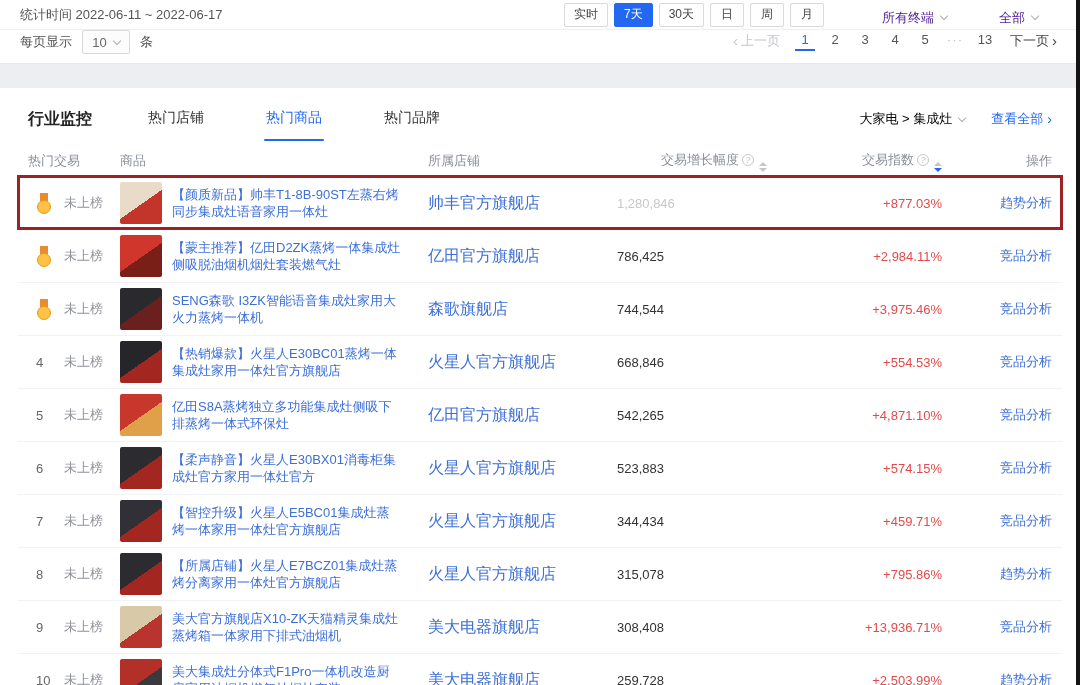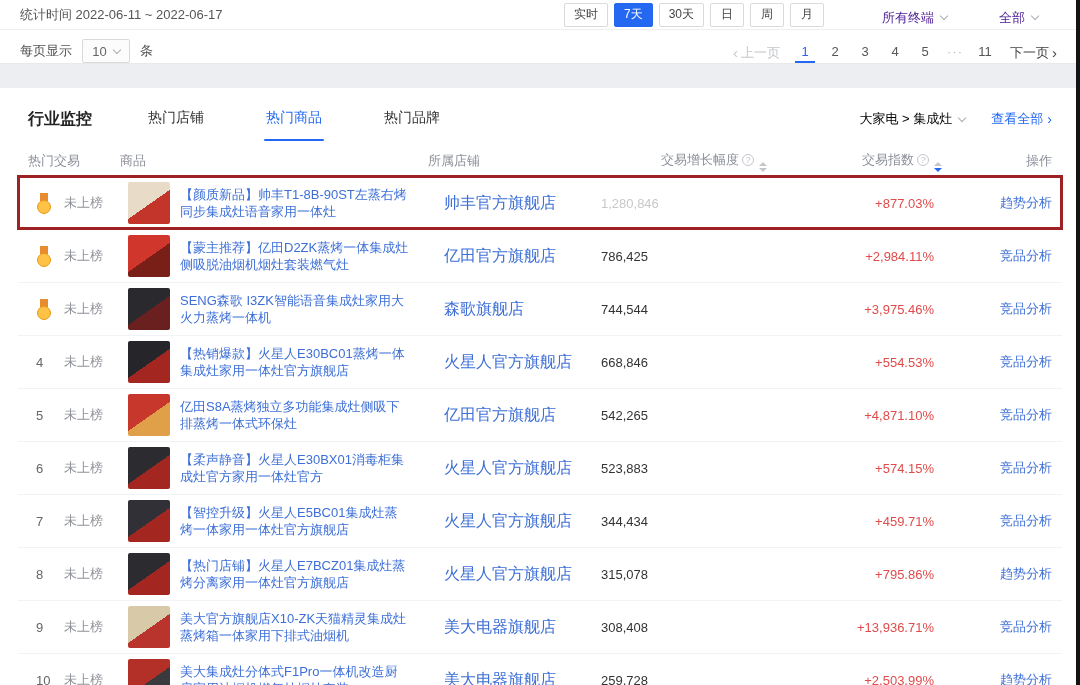--- a/index.html
+++ b/index.html
@@ -25,21 +25,21 @@
   .dropdown { display:flex; align-items:center; color:#4c1d95; font-size:13px; cursor:pointer; }
   .dd-terminal { margin-left:58px; }
   .dd-scope { margin-left:52px; margin-right:28px; }
   .chev {
     display:inline-block; width:6px; height:6px;
     border-right:1.5px solid #a9adb3; border-bottom:1.5px solid #a9adb3;
     transform:rotate(45deg); margin-left:7px; margin-top:-3px;
   }
   
   .pagebar {
-    height:34px; display:flex; align-items:flex-end; justify-content:space-between;
+    height:34px; display:flex; align-items:flex-start; justify-content:space-between;
     padding:0 20px; background:#fff; border-bottom:1px solid #e9e9e9;
   }
   .pagesize { display:flex; align-items:center; color:#555; }
   .select {
     display:inline-flex; align-items:center; justify-content:center;
     min-width:48px; height:24px; margin:0 10px; padding:0 8px;
     border:1px solid #d9d9d9; border-radius:2px; color:#666; cursor:pointer; background:#fcfcfc;
   }
   .pagination { display:flex; align-items:center; color:#555; }
   .pg-prev, .pg-next { cursor:pointer; font-size:13px; display:flex; align-items:center; }
@@ -84,21 +84,21 @@
   .info-icon {
     display:inline-block; width:12px; height:12px; border-radius:50%;
     border:1px solid #c3c7cc; color:#c3c7cc; font-size:9px; line-height:11px;
     text-align:center; margin-left:3px; vertical-align:1px;
   }
   .info-icon::after { content:'?'; }
   .sorts { display:inline-flex; flex-direction:column; margin-left:5px; vertical-align:-2px; }
   .caret-up { width:0; height:0; border-left:4px solid transparent; border-right:4px solid transparent; border-bottom:4px solid #c3c7cc; margin-bottom:2px; }
   .caret-down { width:0; height:0; border-left:4px solid transparent; border-right:4px solid transparent; border-top:4px solid #c3c7cc; }
   .caret-down.on { border-top-color:#2468f2; }
-  .tbody .trow { height:53px; border-top:1px solid #f2f3f6;gap:8px; }
+  .tbody .trow { height:53px; border-top:1px solid #f2f3f6; }
   .trow.highlight { outline:3px solid #9e2123; outline-offset:-2px; position:relative; z-index:2; }
   .col-rank { display:flex; align-items:center; padding-left:8px; }
   .rank-slot { width:26px; display:flex; align-items:center; }
   .rank-num { color:#666; font-size:13px; display:inline-block; }
   .medal { width:16px; height:21px; position:relative; display:none; }
   .medal::before { content:''; position:absolute; top:0; left:4px; width:8px; height:8px; background:#e88c30; }
   .medal::after {
     content:''; position:absolute; bottom:0; left:1px; width:12px; height:12px;
     border-radius:50%; background:#ffc247; border:1px solid #e89a16;
   }
@@ -158,21 +158,21 @@
       <span class="pg-arrow">‹</span>
       <span>上一页</span>
     </span>
     <span class="pages">
         <span class="page active">1</span>
         <span class="page">2</span>
         <span class="page">3</span>
         <span class="page">4</span>
         <span class="page">5</span>
         <span class="page ellipsis">···</span>
-        <span class="page">11</span>
+        <span class="page">13</span>
       </span>
     <span class="pg-next">
       <span>下一页</span>
       <span class="pg-arrow">›</span>
     </span>
   </div>
 </div>
 
 <div class="gap"></div>
 
@@ -343,21 +343,21 @@
   <div class="trow">
     <div class="col-rank">
       <span class="rank-slot">
 
         <span class="rank-num">8</span>
       </span>
       <span class="rank-label">未上榜</span>
     </div>
     <div class="col-product">
       <span class="thumb" style="background: linear-gradient(145deg, rgb(43, 43, 48) 0%, rgb(43, 43, 48) 52%, rgb(163, 38, 32) 52%, rgb(163, 38, 32) 100%);"></span>
-      <a class="ptitle">【热门店铺】火星人E7BCZ01集成灶蒸烤分离家用一体灶官方旗舰店</a>
+      <a class="ptitle">【所属店铺】火星人E7BCZ01集成灶蒸烤分离家用一体灶官方旗舰店</a>
     </div>
     <div class="col-shop"><a>火星人官方旗舰店</a></div>
     <div class="col-index">315,078</div>
     <div class="col-growth">+795.86%</div>
     <div class="col-action"><a>趋势分析</a></div>
   </div>
 
   <div class="trow">
     <div class="col-rank">
       <span class="rank-slot">

